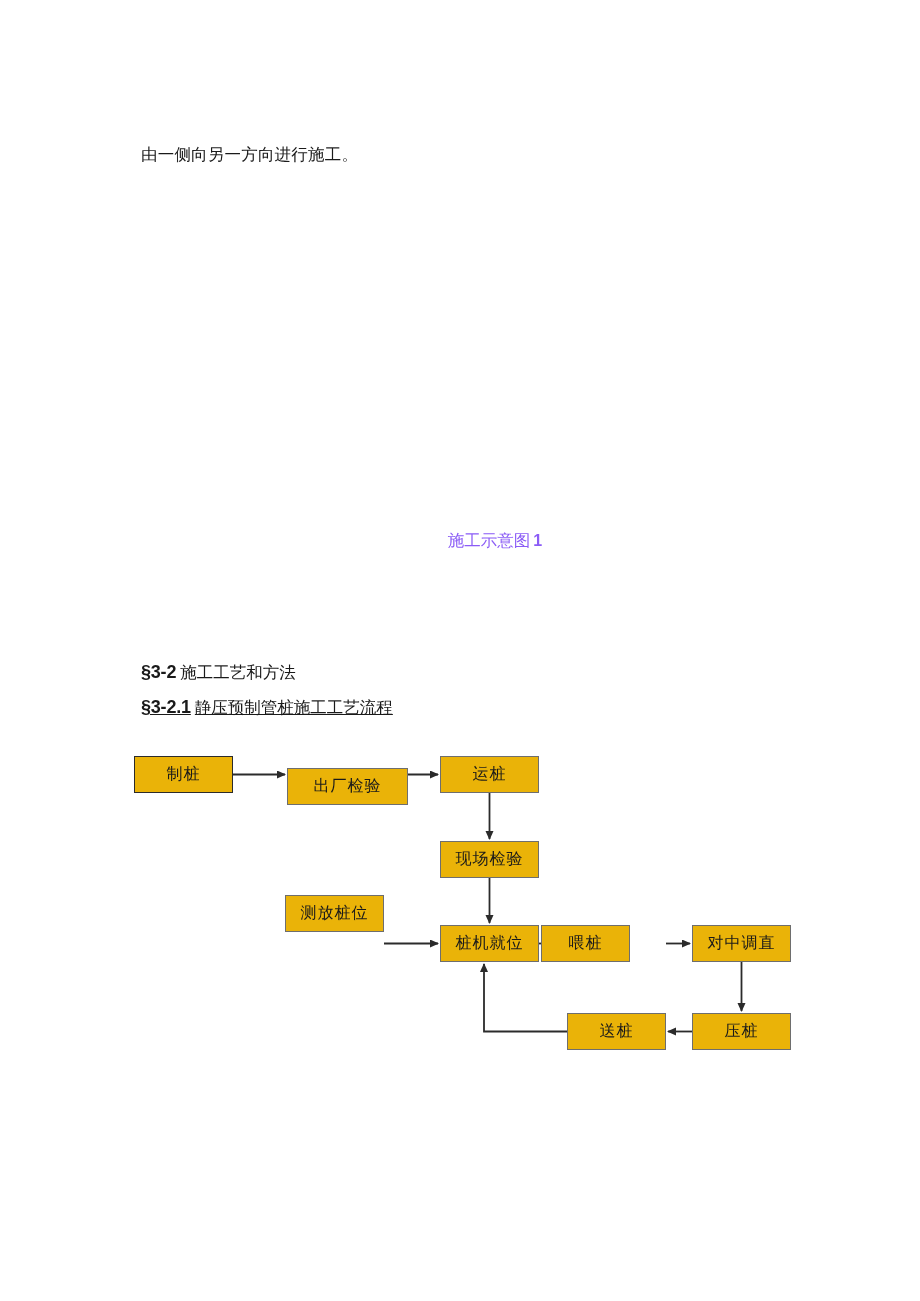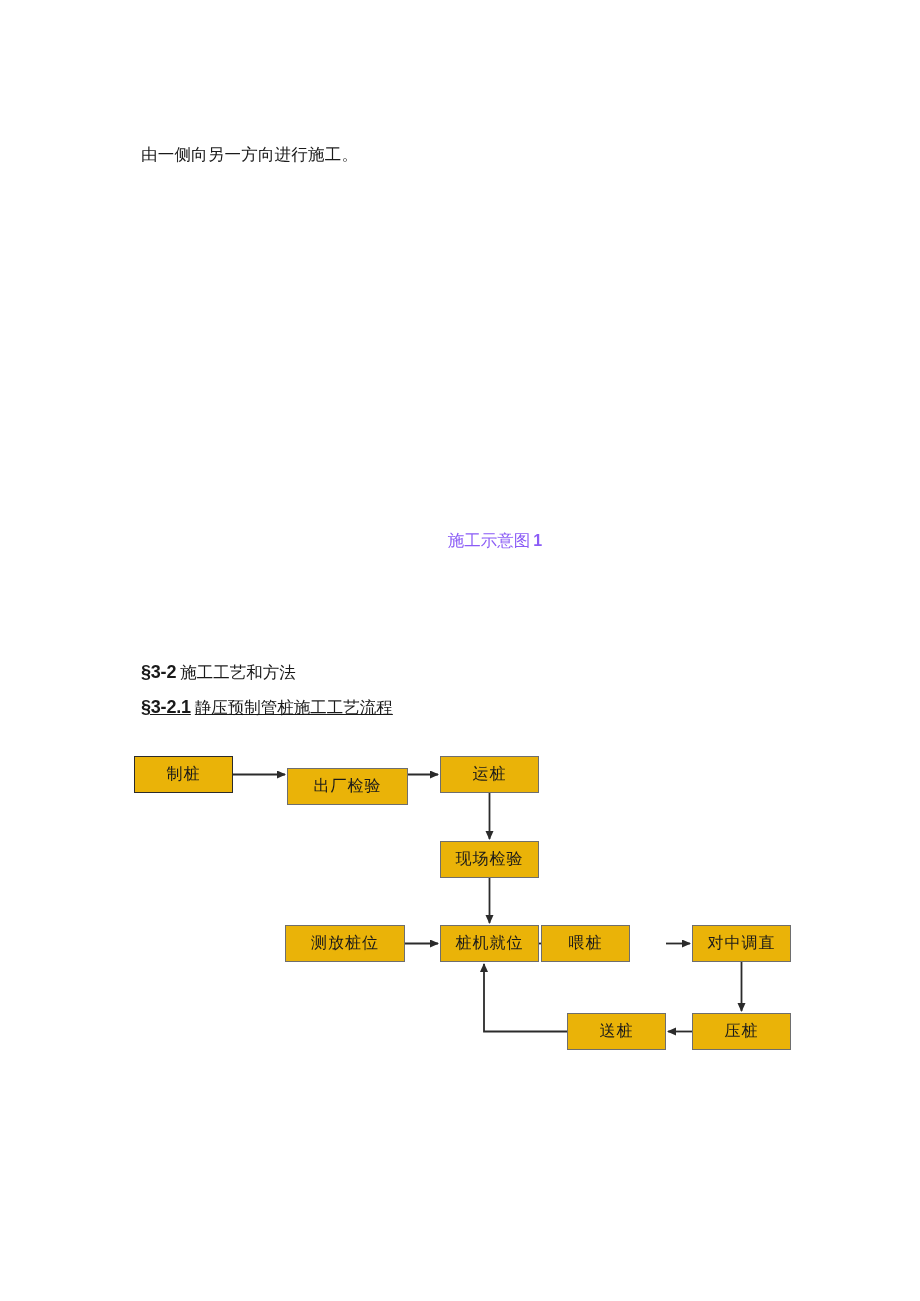--- a/index.html
+++ b/index.html
@@ -167,21 +167,21 @@
       </div>
       <div class="node" style="left: 287px; top: 756px; width: 121px; height: 37px; margin-top: 12px;">
         <span>出厂检验</span>
       </div>
       <div class="node" style="left: 440px; top: 756px; width: 99px; height: 37px;">
         <span>运桩</span>
       </div>
       <div class="node" style="left: 440px; top: 841px; width: 99px; height: 37px;">
         <span>现场检验</span>
       </div>
-      <div class="node" style="left: 285px; top: 925px; width: 120px; height: 37px;">
+      <div class="node" style="left: 285px; top: 895px; width: 99px; height: 37px;">
         <span>测放桩位</span>
       </div>
       <div class="node" style="left: 440px; top: 925px; width: 99px; height: 37px;">
         <span>桩机就位</span>
       </div>
       <div class="node" style="left: 541px; top: 925px; width: 89px; height: 37px;">
         <span>喂桩</span>
       </div>
       <div class="node" style="left: 692px; top: 925px; width: 99px; height: 37px;">
         <span>对中调直</span>

